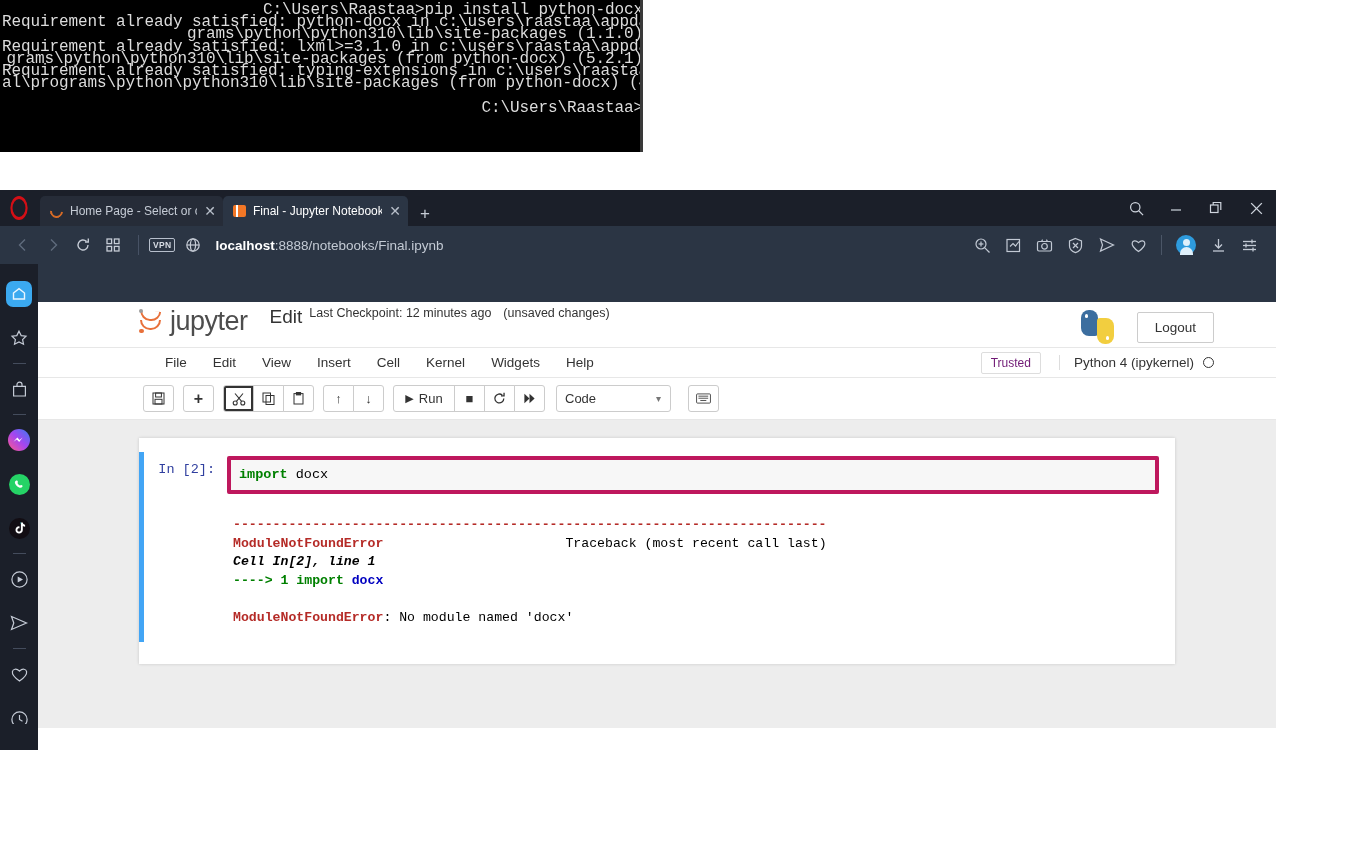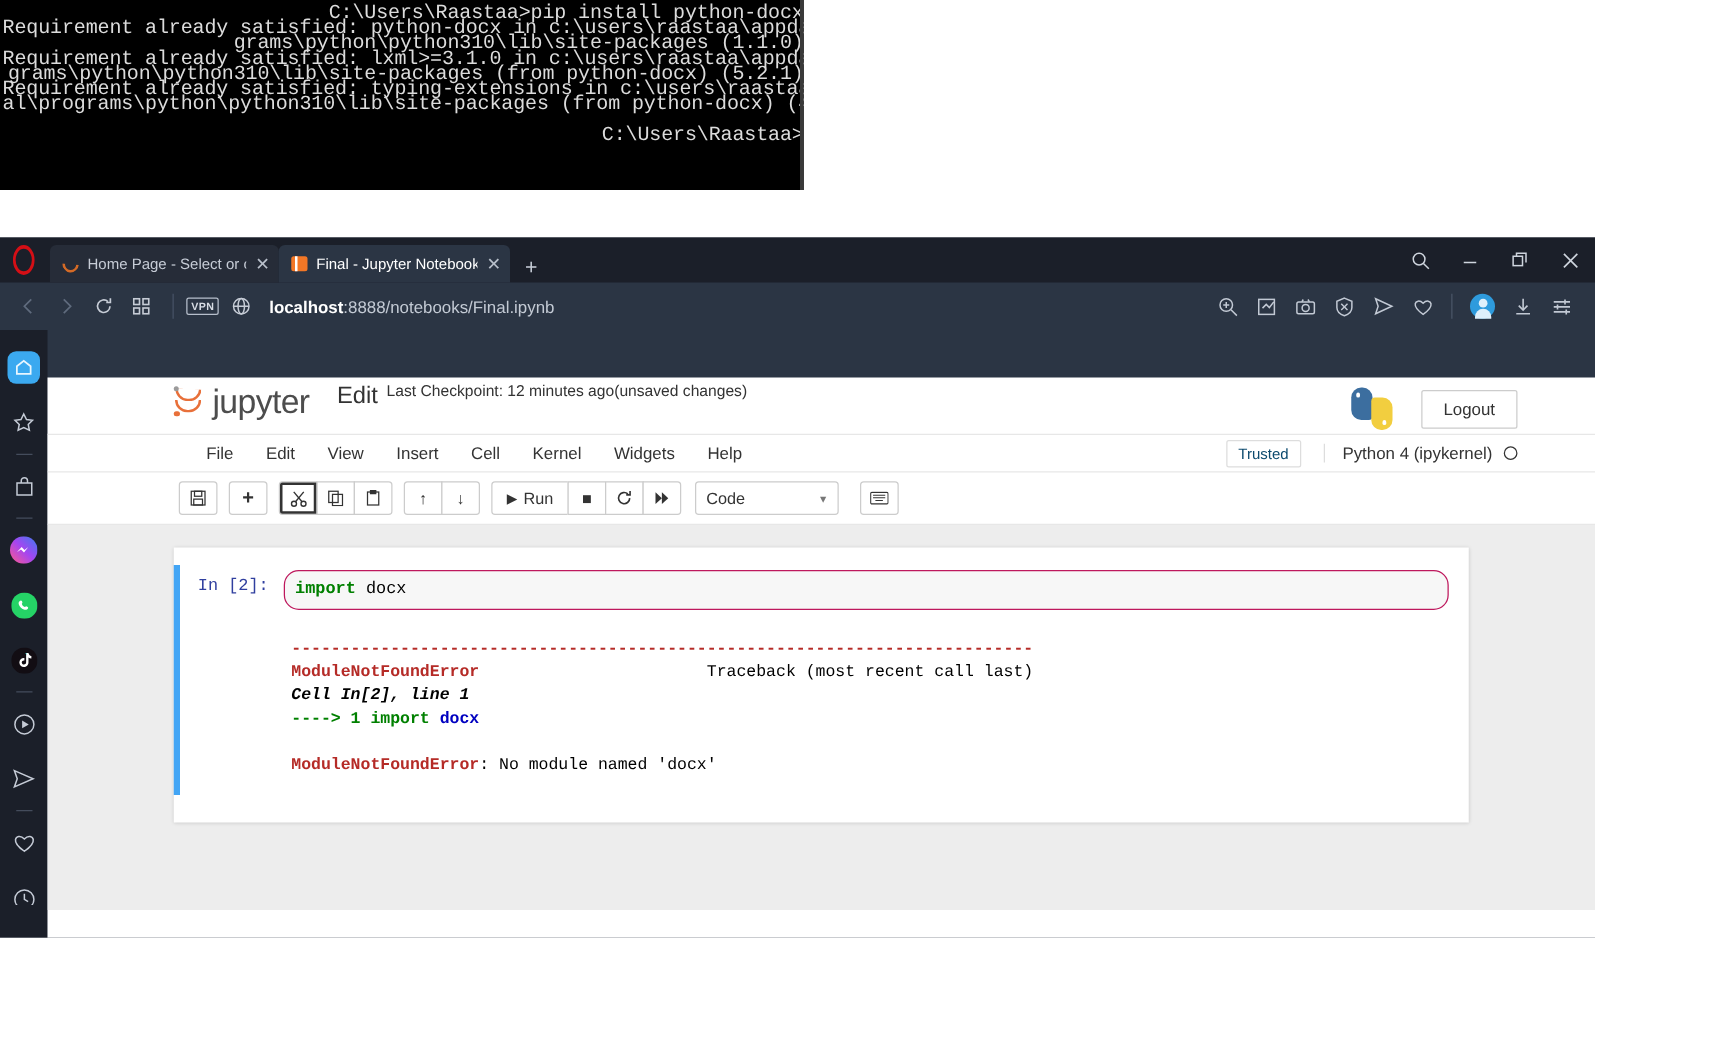--- a/index.html
+++ b/index.html
@@ -108,21 +108,21 @@
   }
   #jlogo-mark .arc-b {
     position:absolute; left:2px; top:11px; width:21px; height:10px;
     border:2.6px solid #e8703a; border-top:none; border-radius: 0 0 11px 11px;
   }
   #jlogo-mark .d1 { position:absolute; left:1px; top:0px; width:4px;height:4px;border-radius:50%;background:#9b9b9b; }
   #jlogo-mark .d2 { position:absolute; left:1px; top:20px; width:4.5px;height:4.5px;border-radius:50%;background:#e8703a; }
   #jlogo-text { font-size:27px; color:#4d4d4d; letter-spacing:-0.5px; font-weight:300; }
   #nbname { font-size:19px; color:#333; margin-left:22px; }
   #ckpt { font-size:12.5px; color:#333; margin-left:7px; }
-  #unsaved { font-size:12.5px; color:#333; }
+  #unsaved { font-size:12.5px; color:#333; margin-left:12px; }
   #jheader-right { position:absolute; right:62px; top:8px; display:flex; align-items:center; gap:22px; }
   #pylogo { width:34px; height:34px; position:relative; }
   #pylogo .pb {
     position:absolute; width:17px; height:26px; background:#3c6e9f; border-radius:8px 8px 3px 8px;
     left:0px; top:0px;
   }
   #pylogo .py {
     position:absolute; width:17px; height:26px; background:#f2ce3f; border-radius:3px 8px 8px 8px;
     left:16px; top:8px;
   }
@@ -132,21 +132,21 @@
     border:1px solid #ccc; background:#fff; font-size:13.5px; color:#333;
     padding:7px 17px; border-radius:2px;
   }
 
   #menubar {
     height:31px; border-top:1px solid #e7e7e7; border-bottom:1px solid #e7e7e7;
     display:flex; align-items:center; padding-left:114px; position:relative; background:#fff;
   }
   .menu { font-size:13.5px; color:#333; padding: 4px 13px; }
   #menuright { position:absolute; right:62px; display:flex; align-items:center; gap:0; }
-  #trusted { border:1px solid #ddd; color:#0c4a6e; font-size:12px; padding:3px 9px; border-radius:2px;text-align:right; }
+  #trusted { border:1px solid #ddd; color:#701a75; font-size:12px; padding:3px 9px; border-radius:2px;text-align:right; }
   #kernelname { font-size:13.5px; color:#333; padding-left:14px; margin-left:18px; border-left:1px solid #ddd; }
   #kernelidle { width:11px;height:11px;border:1.4px solid #333;border-radius:50%; margin-left:9px; }
 
   #toolbar { height:42px; display:flex; align-items:center; padding-left:105px; gap:0; background:#fff;
              border-bottom:1px solid #e7e7e7; }
   .tgroup { display:flex; margin-right:9px; }
   .tbtn {
     min-width:31px; height:27px; border:1px solid #ccc; background:#fff;
     display:flex; align-items:center; justify-content:center; font-size:13px; color:#333;
     margin-left:-1px;
@@ -169,21 +169,21 @@
     box-shadow: 0 0 3px rgba(0,0,0,0.16);
   }
   .cell { display:flex; padding: 4px 16px 4px 14px; position:relative; }
   .cell.selected { border-left:5px solid #42a5f5; padding-left:9px; }
   .prompt {
     width:74px; flex:none; text-align:right; padding-right:12px; padding-top:6px;
     font-family:"Liberation Mono","DejaVu Sans Mono",monospace; font-size:13.5px; color:#303f9f;
   }
   .cellbody { flex:1; }
   .inputarea {
-    background:#f7f7f7; border:1px solid #be185d; border-radius:12px;
+    background:#f7f7f7; border:4px solid #be185d; border-radius:2px;
     padding:6px 8px; font-family:"Liberation Mono","DejaVu Sans Mono",monospace;
     font-size:13.5px; color:#000; min-height:27px; line-height:18px;
   }
   .kw { color:#008000; font-weight:bold; }
   .output {
     font-family:"Liberation Mono","DejaVu Sans Mono",monospace; font-size:13.2px;
     line-height:18.6px; white-space:pre-wrap; padding: 22px 8px 10px 6px; color:#000;
   }
   .err { color:#b52b27; font-weight:bold; }
   .grn { color:#008000; font-weight:bold; }

